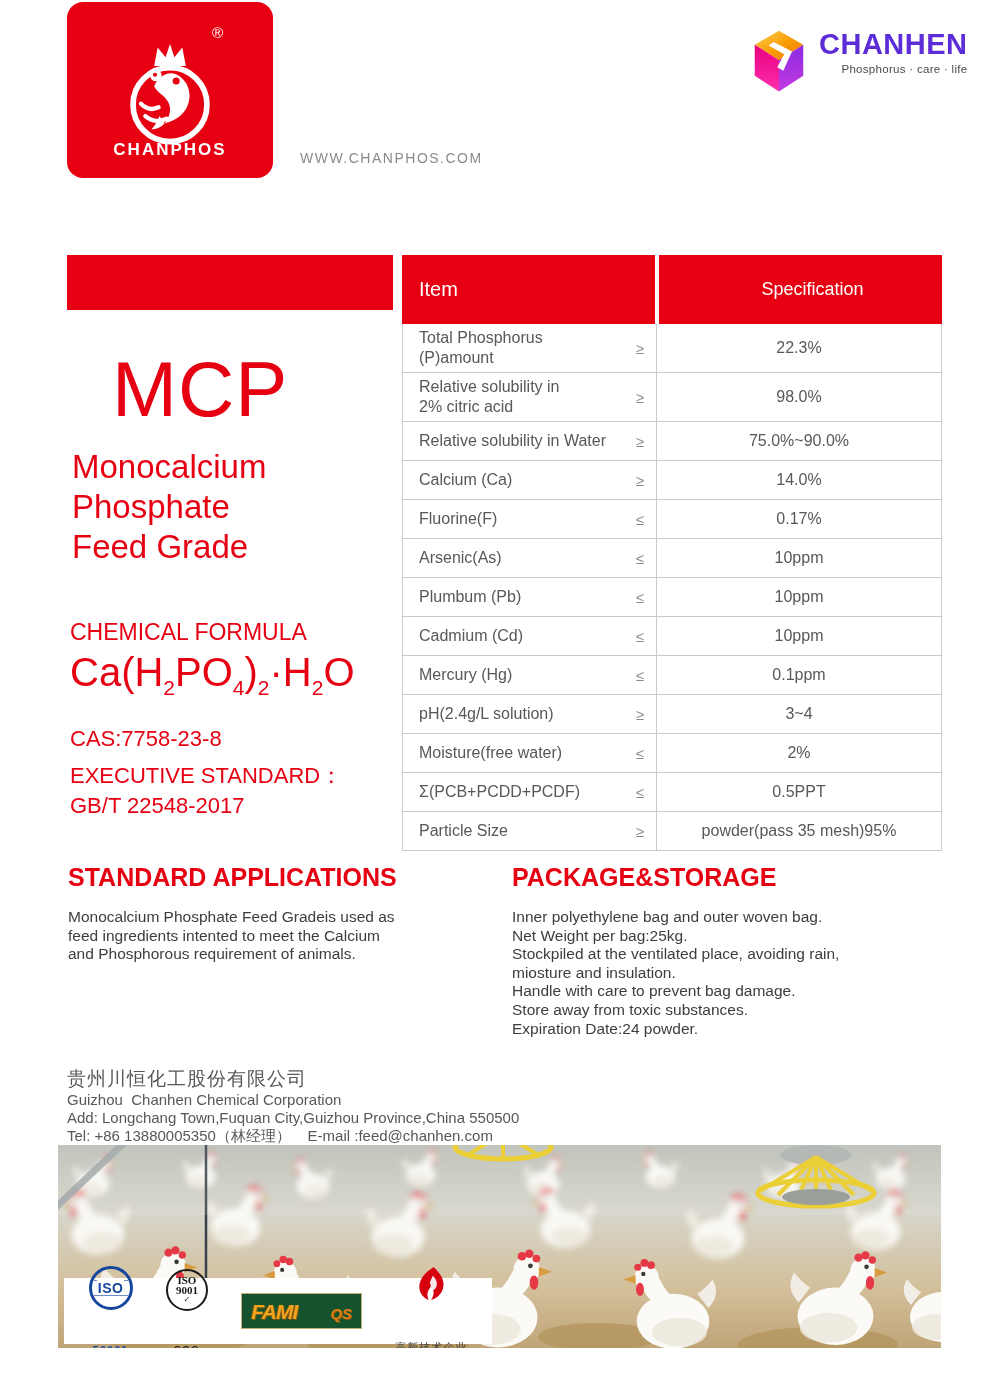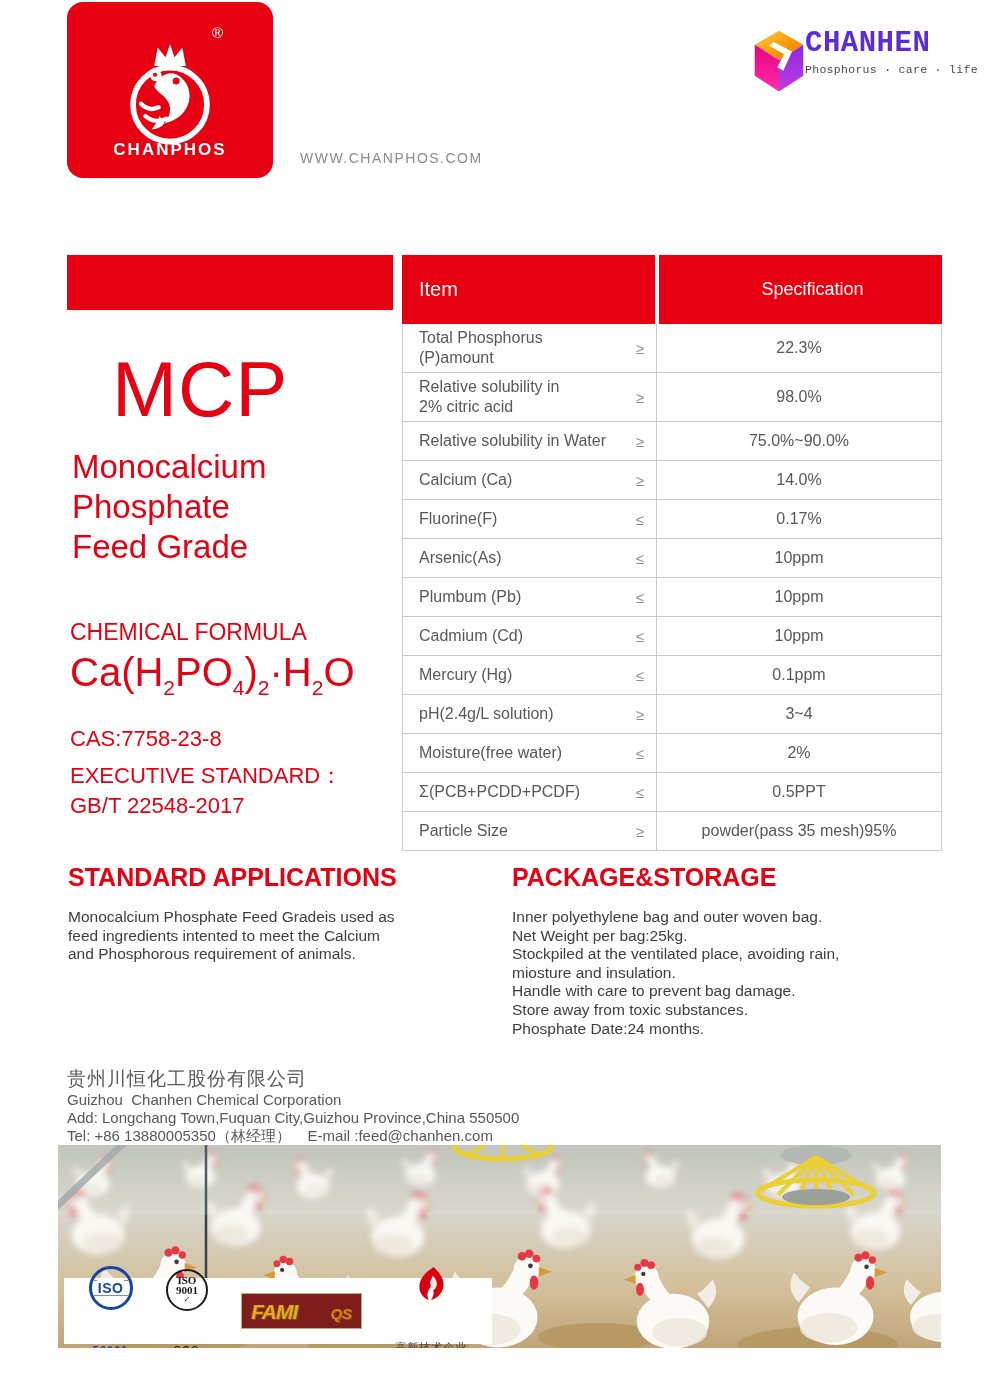--- a/index.html
+++ b/index.html
@@ -16,21 +16,21 @@
     font-family:"Liberation Sans",sans-serif;color:var(--text-dark);
   }
   
   .chanphos-box{position:absolute;left:67px;top:2px;width:206px;height:176px;
     background:var(--red);border-radius:16px;}
   .chanphos-reg{position:absolute;right:50px;top:22px;color:#fff;font-size:15px;}
   .chanphos-emblem{position:absolute;left:59px;top:40px;width:88px;height:106px;}
   .chanphos-name{position:absolute;left:0;bottom:18px;width:100%;text-align:center;
     color:#fff;font-weight:bold;font-size:17px;letter-spacing:2px;}
   .website{position:absolute;left:300px;top:150px;font-size:14px;color:#8a8a8a;letter-spacing:1.5px;}
-  .chanhen{position:absolute;left:753px;top:28px;display:flex;align-items:flex-start;font-family:Liberation Mono, monospace;}
+  .chanhen{position:absolute;left:753px;top:28px;display:flex;gap:14px;align-items:flex-start;}
   .chanhen-cube{width:52px;height:68px;flex:0 0 auto;}
   .chanhen-name{font-size:29px;font-weight:bold;color:var(--purple);letter-spacing:.5px;line-height:32px;}
   .chanhen-tagline{font-size:11.5px;color:#4a4a4a;text-align:right;margin-top:3px;letter-spacing:.3px;}
   
   .red-bar{position:absolute;left:67px;top:255px;width:326px;height:55px;background:var(--red);}
   .mcp{position:absolute;left:72px;top:350px;font-size:78px;line-height:78px;font-weight:500;
     color:var(--red);letter-spacing:1px;margin-left:40px;}
   .product-name{position:absolute;left:72px;top:447px;font-size:33px;line-height:40px;
     font-weight:500;color:var(--red);}
   .chem-label{position:absolute;left:70px;top:619px;font-size:23px;font-weight:500;color:var(--red);}
@@ -82,21 +82,21 @@
   .iso50001-circle span{position:relative;background:#fff;padding:0 1px;
     font-size:14px;font-weight:bold;color:#16469d;letter-spacing:.5px;}
   .iso50001-num{font-size:11px;font-weight:bold;color:#16469d;letter-spacing:1px;margin-top:2px;}
   .iso9001-circle{width:42px;height:42px;border:2.5px solid #1a1a1a;border-radius:50%;
     display:flex;flex-direction:column;align-items:center;justify-content:center;
     font-family:"Liberation Serif",serif;color:#1a1a1a;box-sizing:border-box;}
   .iso9001-circle .l1{font-size:11px;font-weight:bold;line-height:10px;}
   .iso9001-circle .l2{font-size:11px;font-weight:bold;line-height:11px;}
   .iso9001-circle .chk{font-size:8px;line-height:8px;}
   .cqc{font-size:9px;font-weight:bold;letter-spacing:2px;color:#1a1a1a;margin-top:1px;}
-  .fami{flex-direction:row;align-items:baseline;background:#7f1d1d;padding:6px 9px 4px 9px;
+  .fami{flex-direction:row;align-items:baseline;background:#14532d;padding:6px 9px 4px 9px;
     border:1px solid #c5ab76;}
   .fami1{font-size:21px;font-weight:bold;font-style:italic;color:#f2a41d;
     text-shadow:1px 1px 0 #7a5a16,-1px 0 0 #7a5a16;letter-spacing:-1px;}
   .fami2{font-size:15px;font-weight:bold;font-style:italic;color:#e07f0e;margin-left:1px;
     text-shadow:1px 1px 0 #8a5a10;}
   .flame{width:32px;height:40px;}
   .ht-label{font-size:11px;color:#3f3c3c;letter-spacing:1px;margin-top:1px;}
 </style>
 </head>
 <body>
@@ -298,21 +298,21 @@
     </div>
 
   <div class="sec-title pkg-title">PACKAGE&amp;STORAGE</div>
   <div class="sec-body pkg-body" id="pkg-lines">
       <div>Inner polyethylene bag and outer woven bag.</div>
       <div>Net Weight per bag:25kg.</div>
       <div>Stockpiled at the ventilated place, avoiding rain,</div>
       <div>miosture and insulation.</div>
       <div>Handle with care to prevent bag damage.</div>
       <div>Store away from toxic substances.</div>
-      <div>Phosphate Date:24 months.</div>
+      <div>Expiration Date:24 powder.</div>
     </div>
 
   <div class="ftr ftr-cn">贵州川恒化工股份有限公司</div>
   <div class="ftr ftr-en u-pre">Guizhou  Chanhen Chemical Corporation</div>
   <div class="ftr ftr-add">Add: Longchang Town,Fuquan City,Guizhou Province,China 550500</div>
   <div class="ftr ftr-tel u-pre">Tel: +86 13880005350（林经理）    E-mail :feed@chanhen.com</div>
 
   <div class="photo">
     <svg class="farm" viewBox="0 0 883 203" preserveAspectRatio="none">
       <defs>

